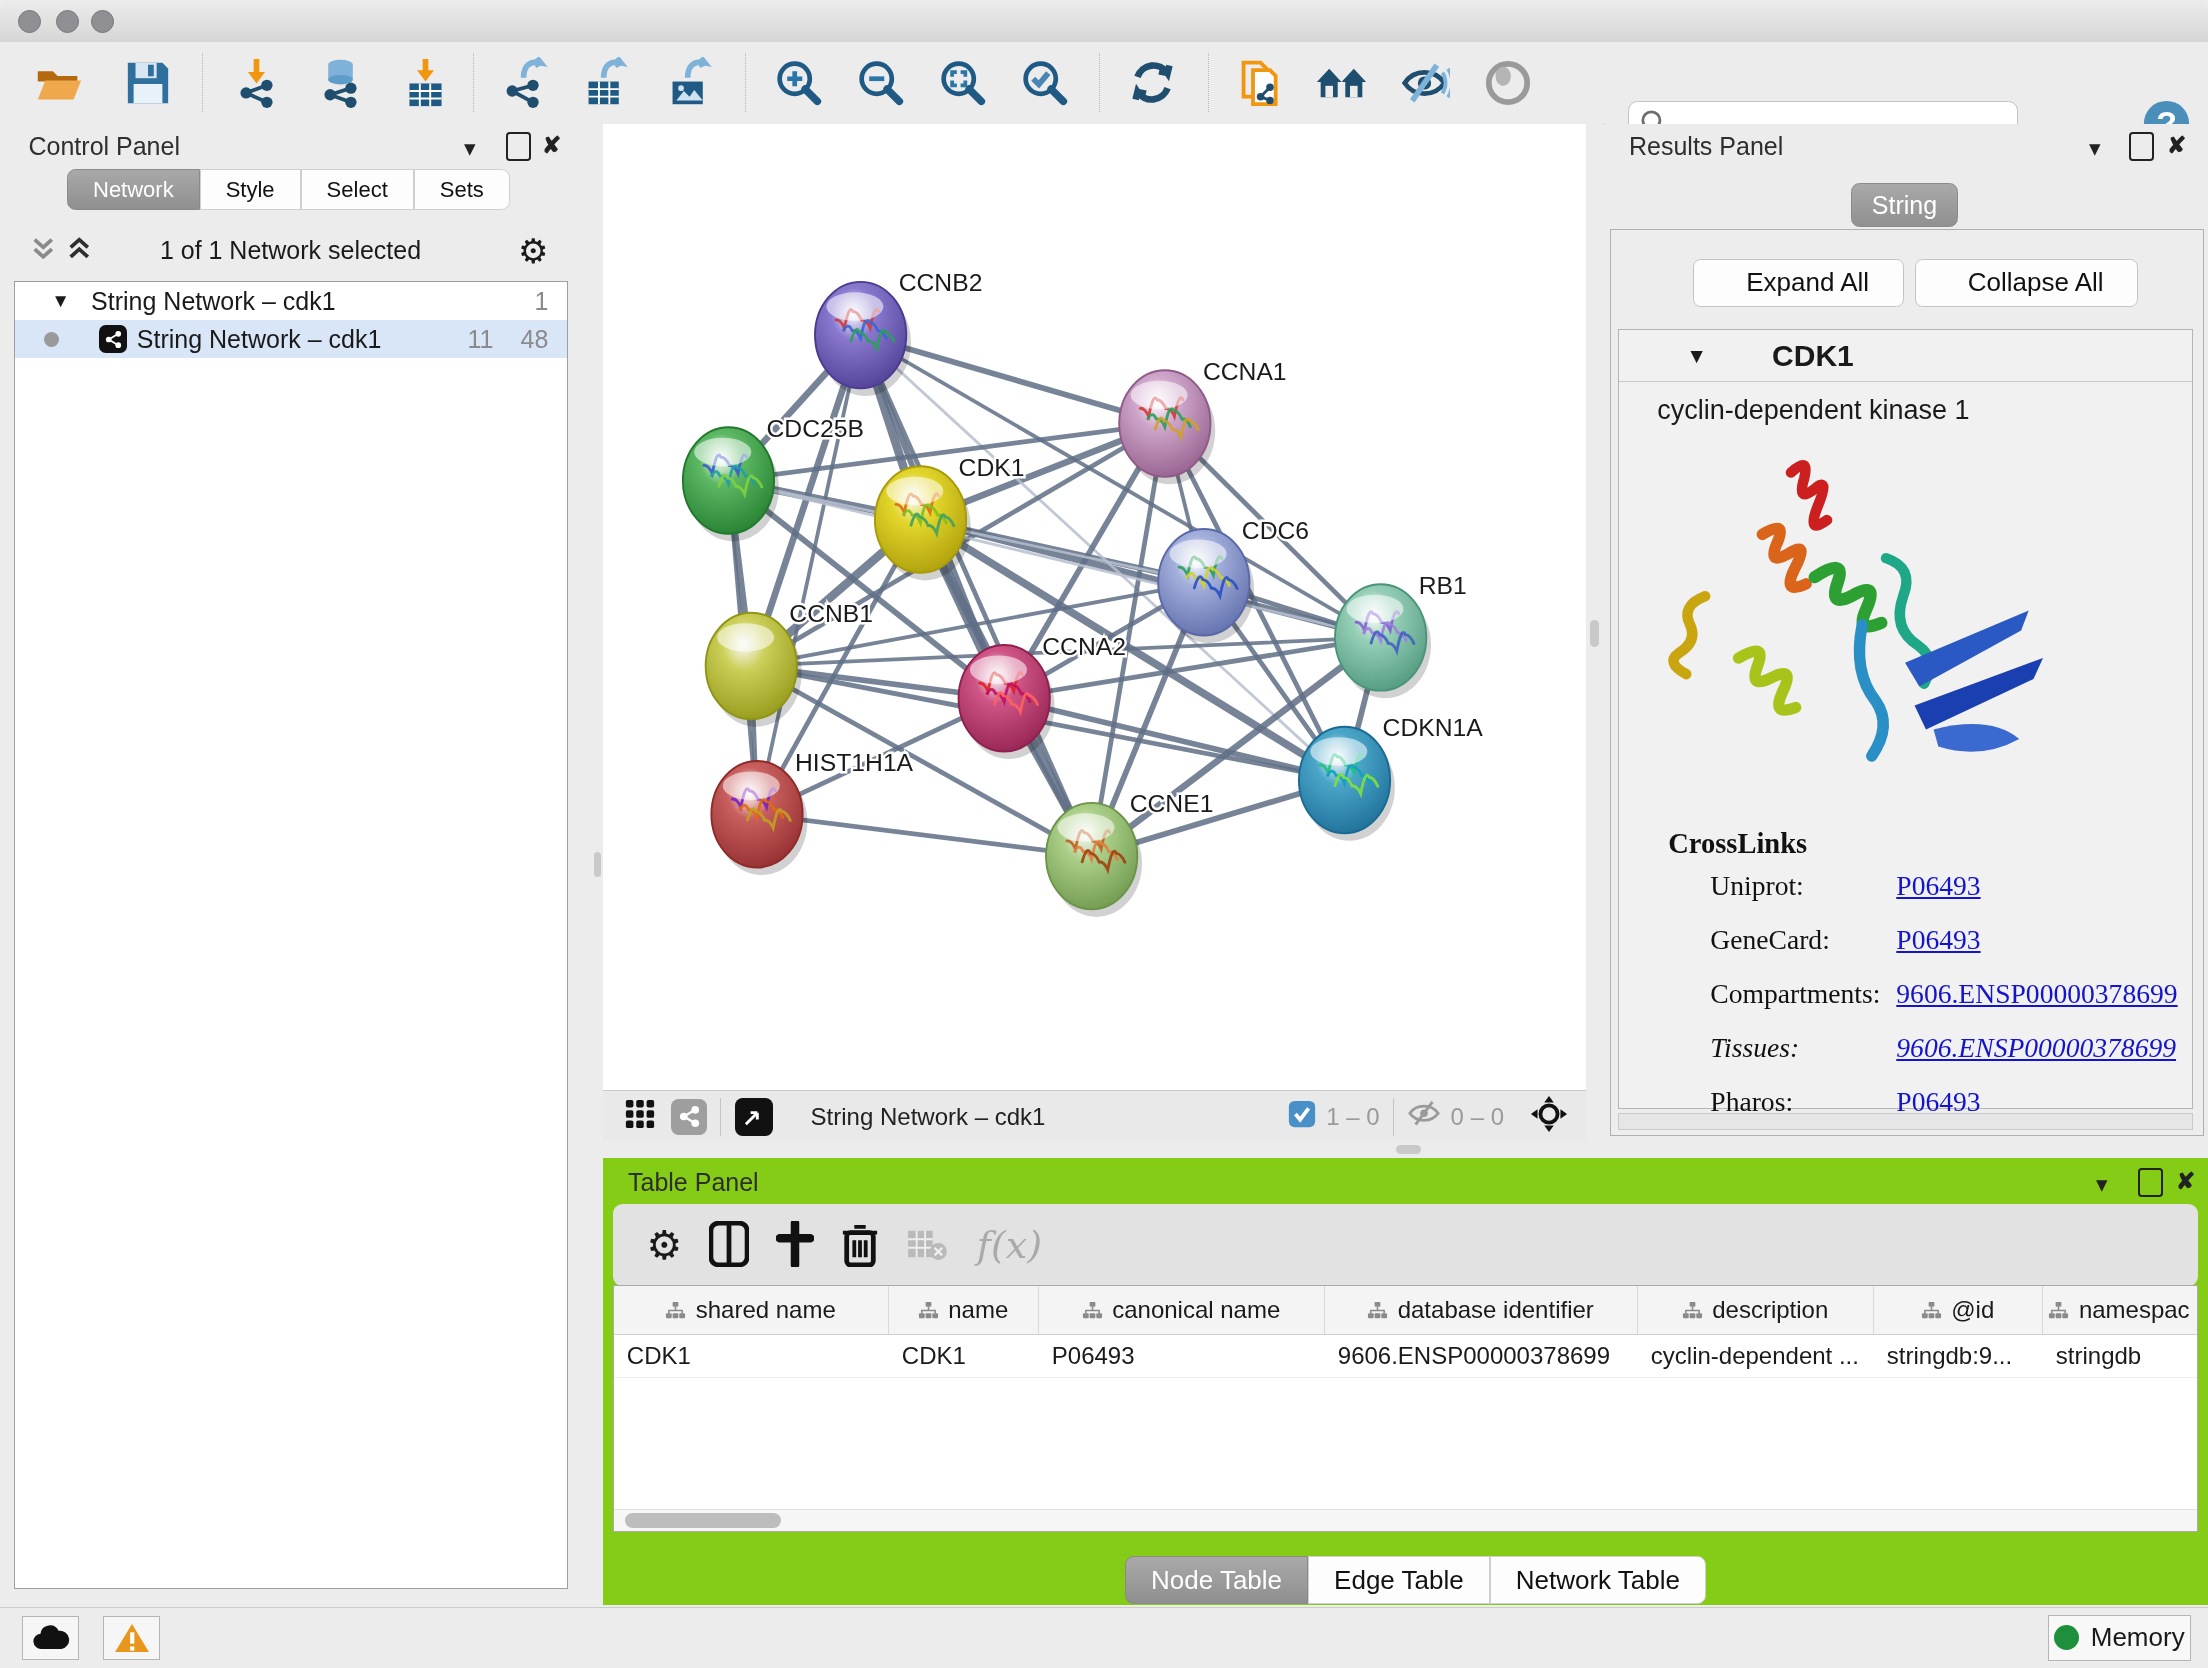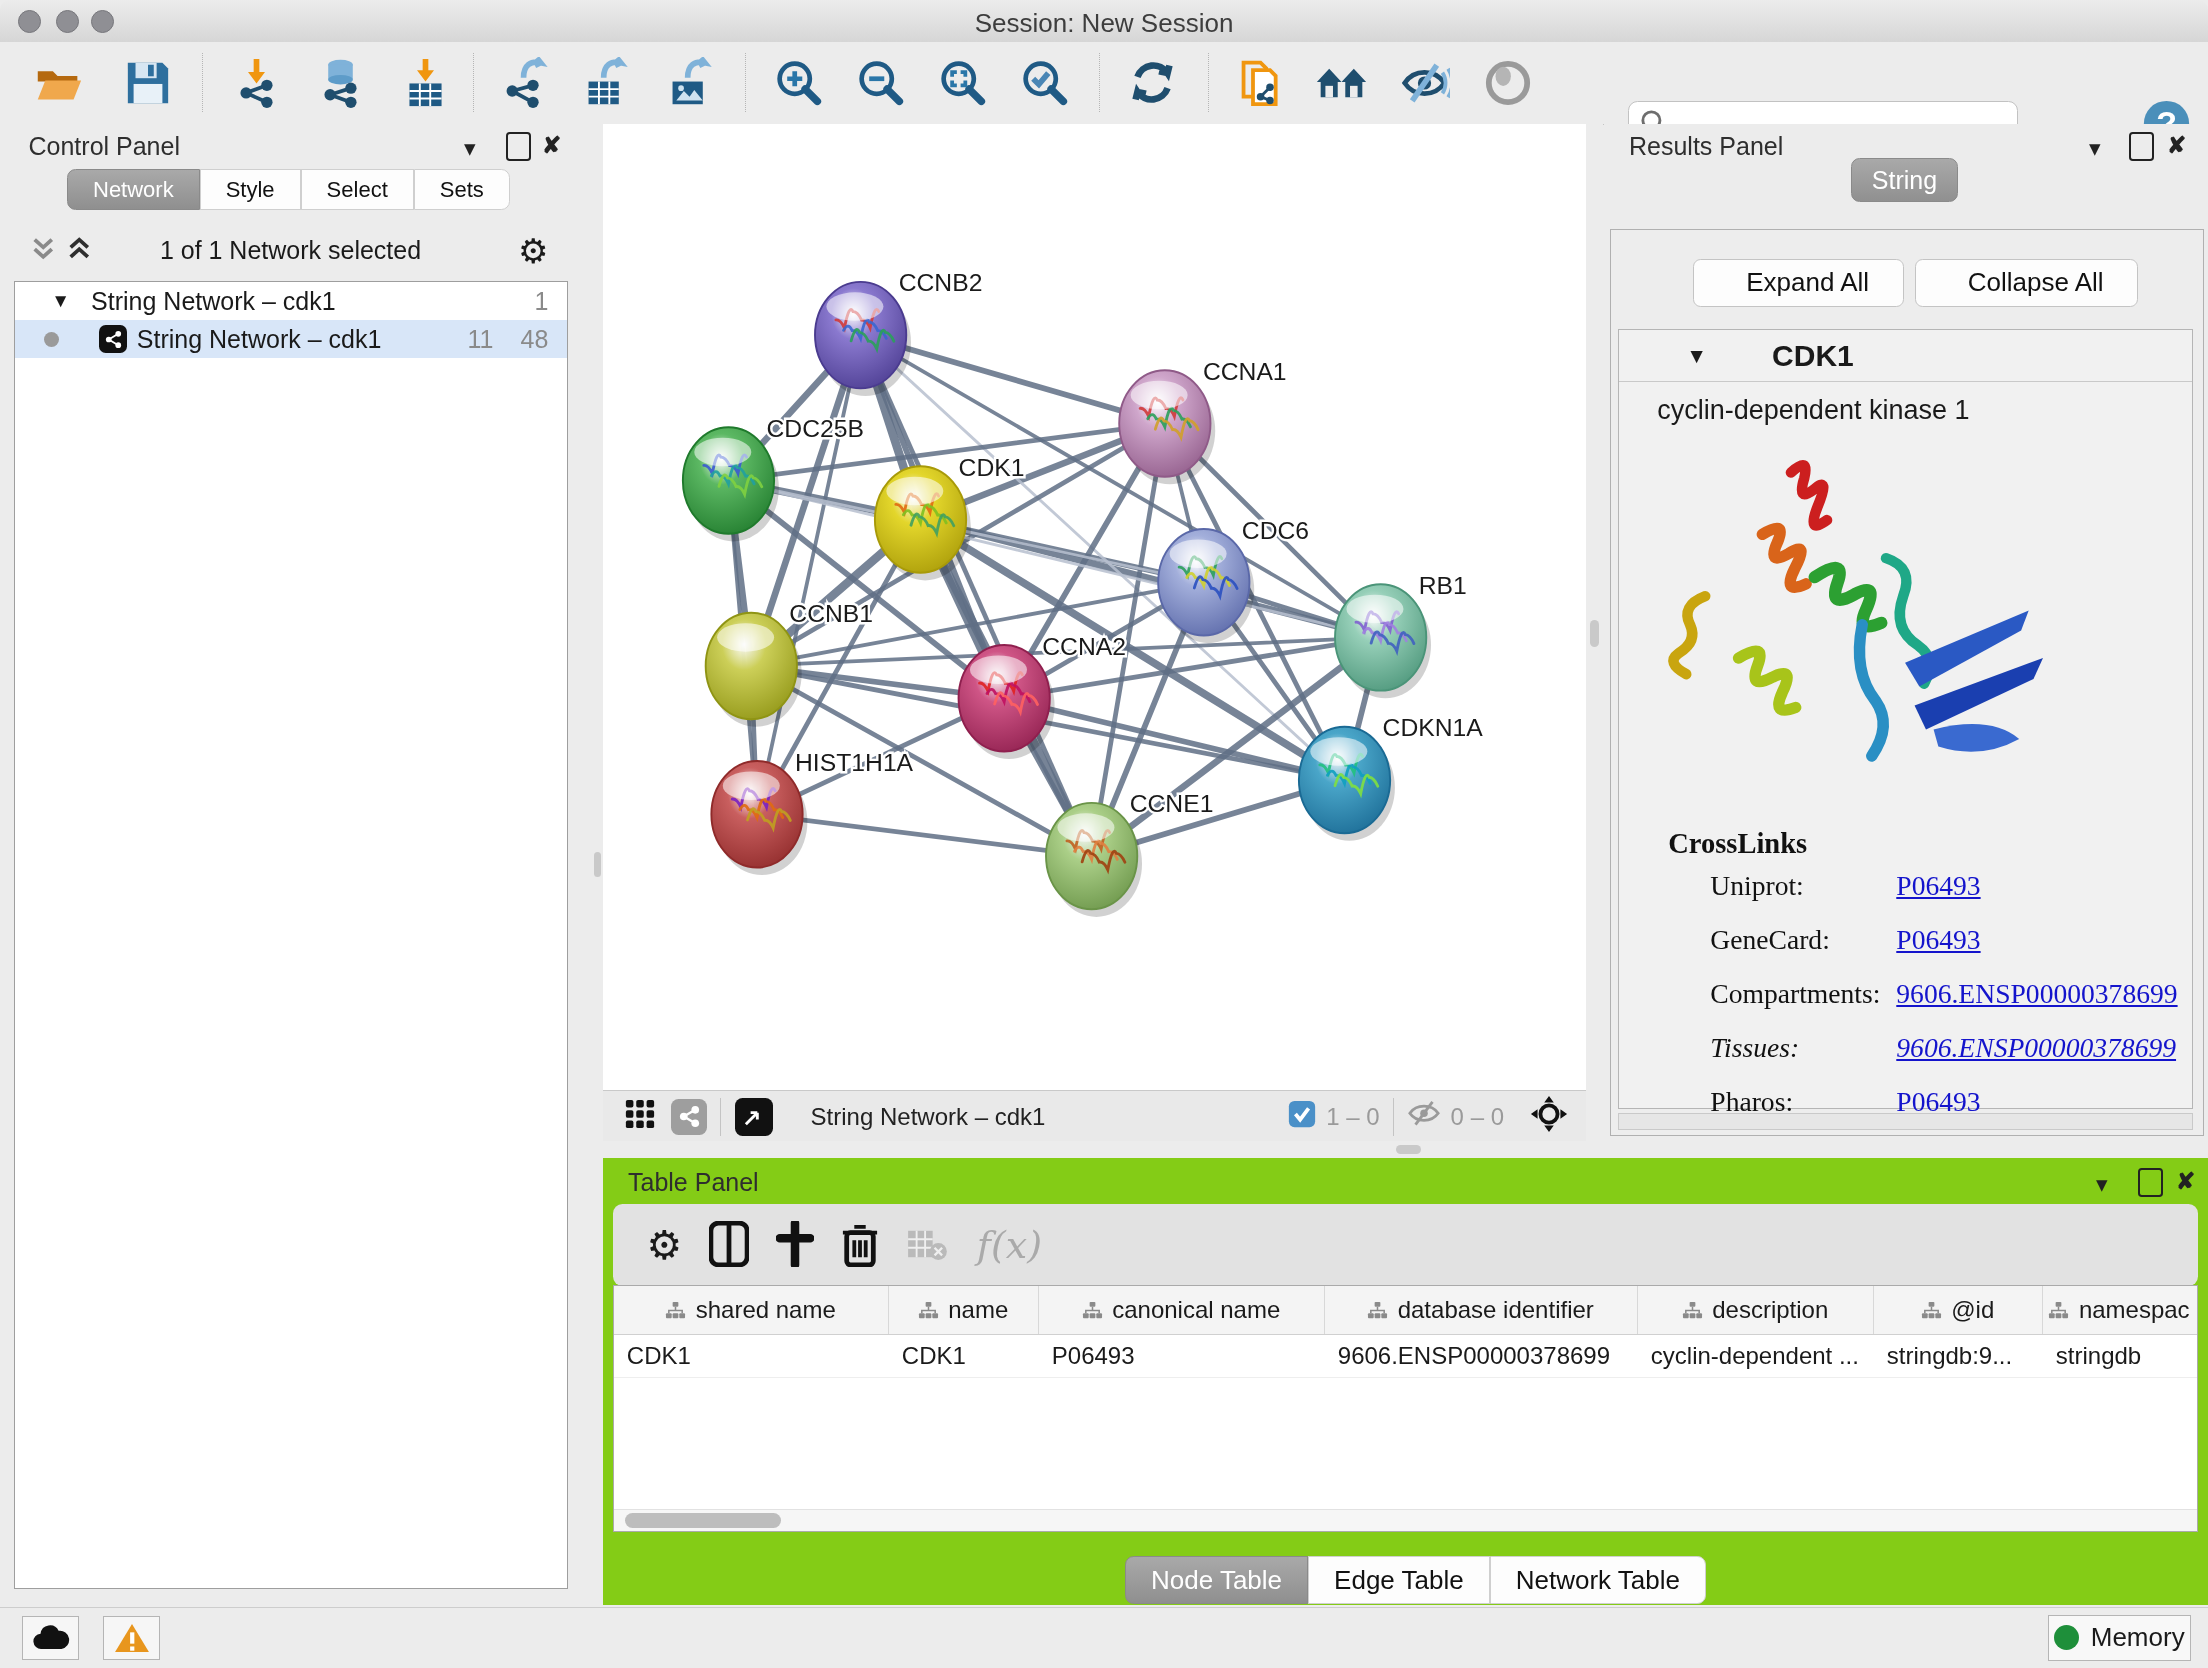--- a/index.html
+++ b/index.html
@@ -41,21 +41,21 @@
   .canvasbar{left:603px;top:1090px;width:983px;height:51px;background:#e9e9e9;
     border-top:1px solid #c9c9c9;border-bottom:1px solid #c9c9c9;display:flex;align-items:center;font-size:24px;}
   .cbsep{width:0;height:38px;border-left:1px solid #c4c4c4;margin:0 13.3px;}
   .netlabel{font-size:24px;color:#222;}
   .graycnt{color:#9a9a9a;font-size:24px;}
   
   .vsplit{background:#ececec;}
   .handle{background:#c9c9c9;border-radius:5.7px;}
   
   .results{left:1604px;top:124px;width:605px;height:1035px;background:#ececec;}
-  .stringtab{left:247px;top:34px;width:105px;height:42px;background:linear-gradient(#a9a9a9,#909090);
+  .stringtab{left:247px;top:59px;width:105px;height:42px;background:linear-gradient(#a9a9a9,#909090);
     color:#fff;font-size:25px;border-radius:8.6px;display:flex;align-items:center;justify-content:center;
     border:1px solid #8a8a8a;}
   .rbox{left:5.7px;top:105px;width:592px;height:905px;background:#ededed;border:1.9px solid #b0b0b0;}
   .rbtn{top:28.5px;height:46px;background:#fdfdfd;border:1.9px solid #c4c4c4;border-radius:7.6px;
     font-size:26px;display:flex;align-items:center;justify-content:center;color:#111;padding-left:19px;}
   .ibox{left:7.6px;top:99px;width:573px;height:778px;background:#f1f1f1;border:1.9px solid #b5b5b5;}
   .cdkrow{height:51px;border-bottom:1.9px solid #c9c9c9;display:flex;align-items:center;}
   .xl{font-family:"Liberation Serif",serif;}
   .xl-head{font-size:28.5px;font-weight:bold;color:#111;}
   .xl-label{font-size:27.6px;color:#111;}
@@ -92,21 +92,20 @@
 </style>
 </head>
 <body>
 
 <div id="app">
 
   <div class="abs titlebar">
     <div class="abs tlight" style="left:18px"></div>
     <div class="abs tlight" style="left:56px"></div>
     <div class="abs tlight" style="left:91px"></div>
-    <div class="abs wtitle">Session: New Session</div>
   </div>
 
   <div class="abs toolbar">
     <div class="abs tbtn" style="left:32px">
       <svg width="49" height="49" viewBox="0 0 52 52">
         <path d="M4 14 h16 l5 5 h21 v6 H4z" fill="#b5690f"></path>
         <path d="M4 44 L12 24 h38 L42 44z" fill="#f0a84c"></path>
       </svg>
     </div>
     <div class="abs tbtn" style="left:121px">

